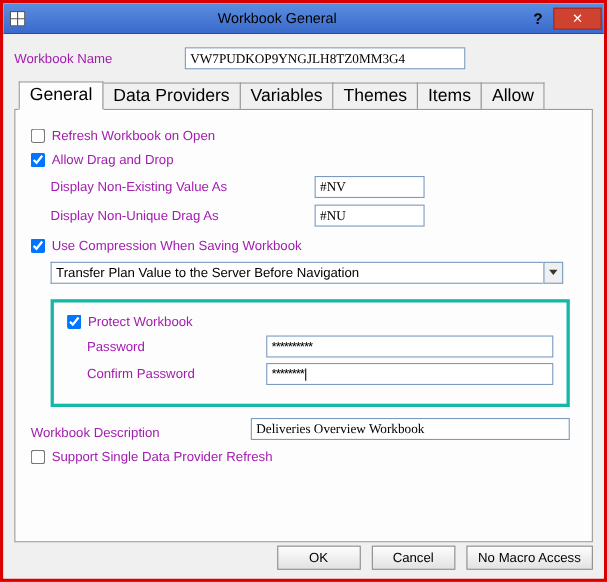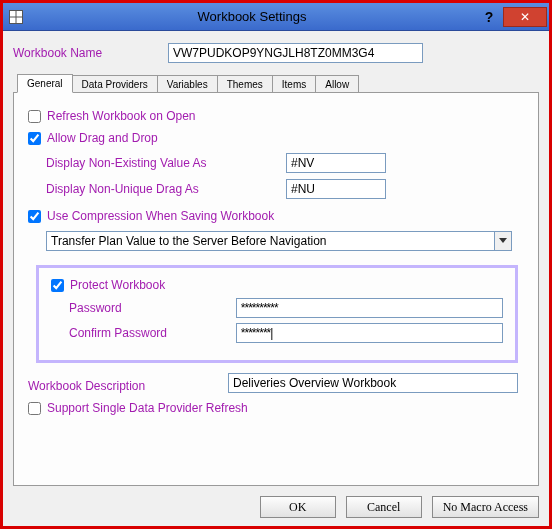--- a/index.html
+++ b/index.html
@@ -67,39 +67,39 @@
     height: calc(100% - 28px);
     position: relative;
   }
   .row { display: flex; align-items: center; }
   .lbl { color: #a21caf; }
   .field {
     border: 1px solid #7a9bbf;
     background: #fff;
     height: 20px;
     padding: 1px 4px;
-    font-family: Liberation Sans, sans-serif;
+    font-family: Liberation Serif, serif;
     font-size: 12px;
   }
   .wbname-row { margin: 4px 0 10px 0; }
   .wbname-row .lbl { width: 155px; }
   .wbname-row input { width: 255px; }
 
   .tabs {
     display: flex;
     align-items: flex-end;
     gap: 0;
     margin-left: 4px;
   }
   .tab {
     border: 1px solid #9a9a9a;
     border-bottom: none;
     background: #f0f0f0;
     padding: 3px 9px 3px 9px;
-    font-size: 10px;
+    font-size: 16px;
     position: relative;
     top: 1px;
     cursor: default;
   }
   .tab + .tab { margin-left: -1px; }
   .tab.active {
     background: #fdfdfd;
     border-bottom: 1px solid #fdfdfd;
     z-index: 2;
   }
@@ -149,23 +149,23 @@
     width: 18px;
     border: 1px solid #7a9bbf;
     background: #f0f0f0;
     display: flex;
     align-items: center;
     justify-content: center;
   }
   .combo .drop svg { display: block; }
 
   .protect-box {
-    border: 3px solid #c4b5fd;
+    border: 3px solid #14b8a6;
     padding: 10px 12px 12px 12px;
-    margin: 14px 0 10px 8px;
+    margin: 14px 0 10px 18px;
   }
   .inner-field-row {
     display: flex;
     align-items: center;
     margin: 5px 0;
     justify-content: center;
   }
   .inner-field-row .lbl { width: 170px; }
   .inner-field-row input {
     width: 272px;
@@ -188,38 +188,38 @@
     bottom: 8px;
     right: 10px;
     display: flex;
     gap: 10px;
   }
   .btn {
     min-width: 76px;
     height: 22px;
     border: 1px solid #8a8a8a;
     background: linear-gradient(to bottom, #fdfdfd, #e2e2e2);
-    font-family: Liberation Serif, serif;
+    font-family: Liberation Sans, sans-serif;
     font-size: 12px;
     padding: 0 10px;
     cursor: default;
   }
 </style>
 </head>
 <body>
 
 <div class="titlebar">
   <div class="sys-icon">
     <svg width="14" height="14" viewBox="0 0 14 14">
       <rect x="0.5" y="0.5" width="13" height="13" fill="#fff" stroke="#555"></rect>
       <line x1="7" y1="0.5" x2="7" y2="13.5" stroke="#555"></line>
       <line x1="0.5" y1="7" x2="13.5" y2="7" stroke="#555"></line>
     </svg>
   </div>
-  <div class="title">Workbook Settings</div>
+  <div class="title">Workbook General</div>
   <div class="win-buttons">
     <div class="help-btn">?</div>
     <div class="close-btn">
       <span>✕</span>
     </div>
   </div>
 </div>
 
 <div class="client">
 

